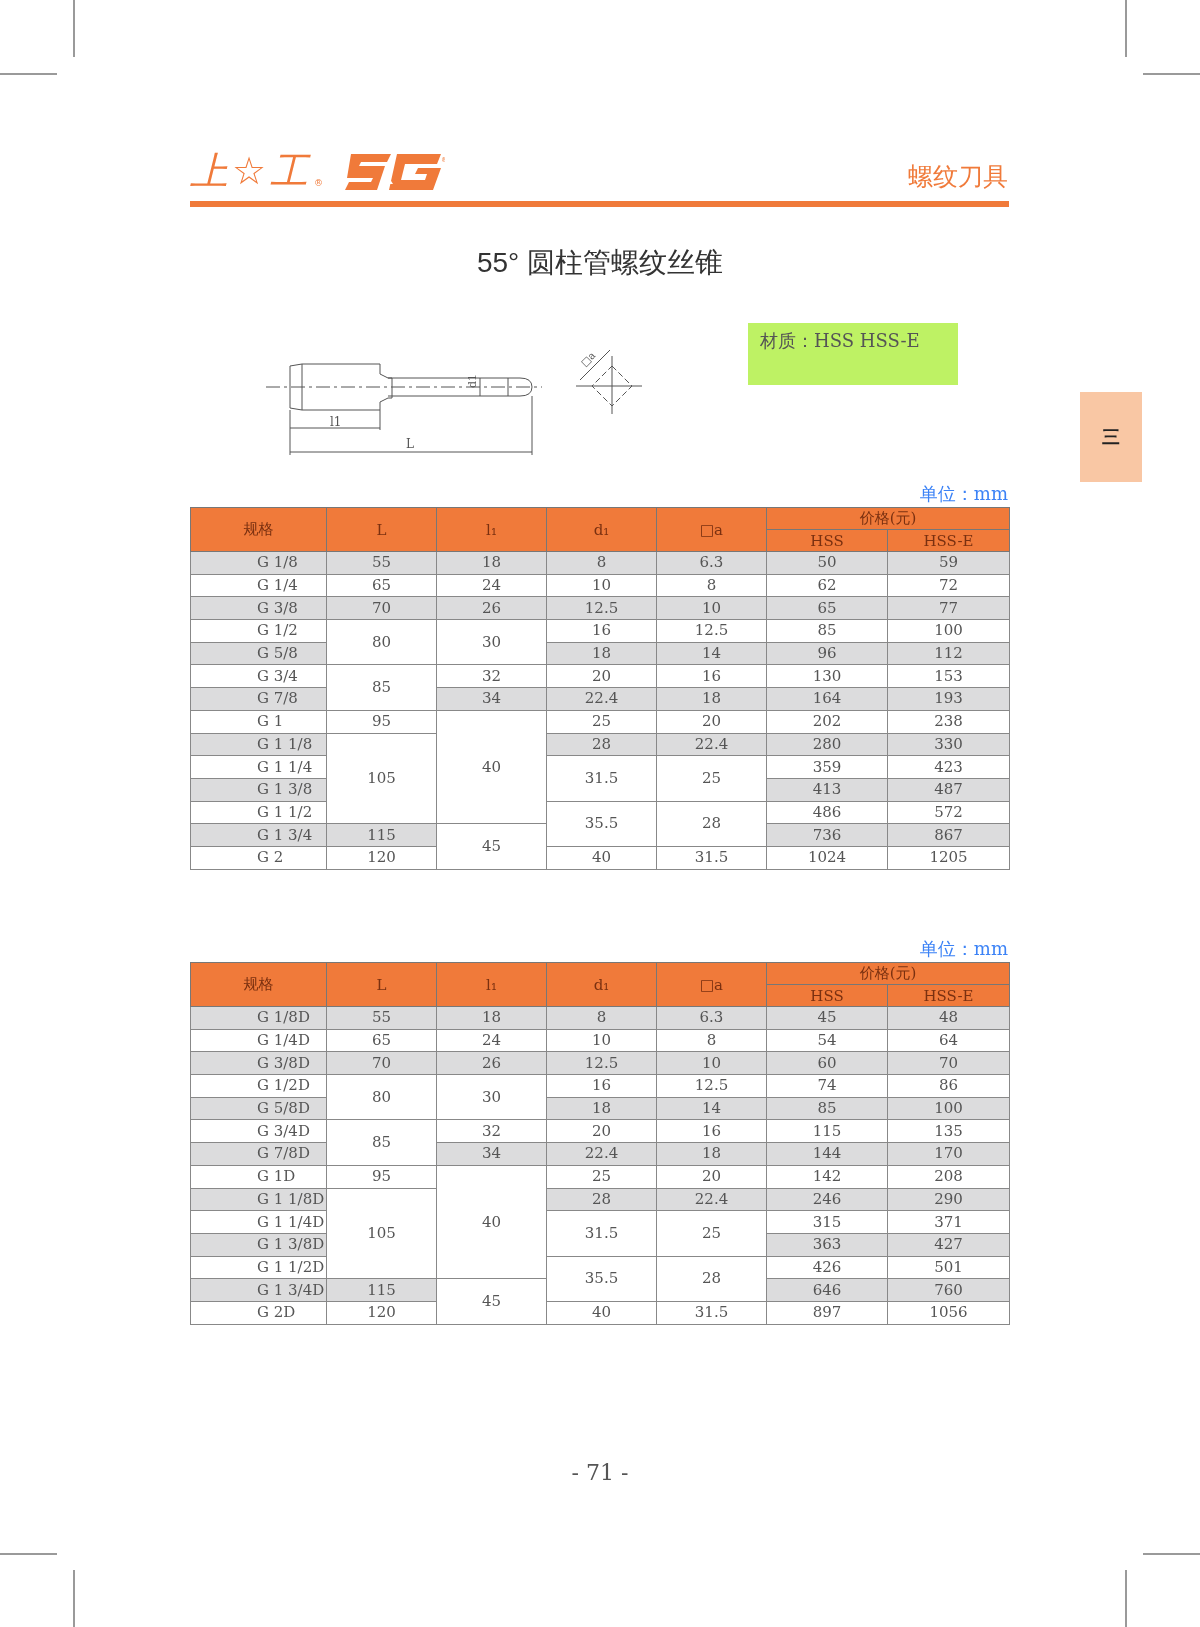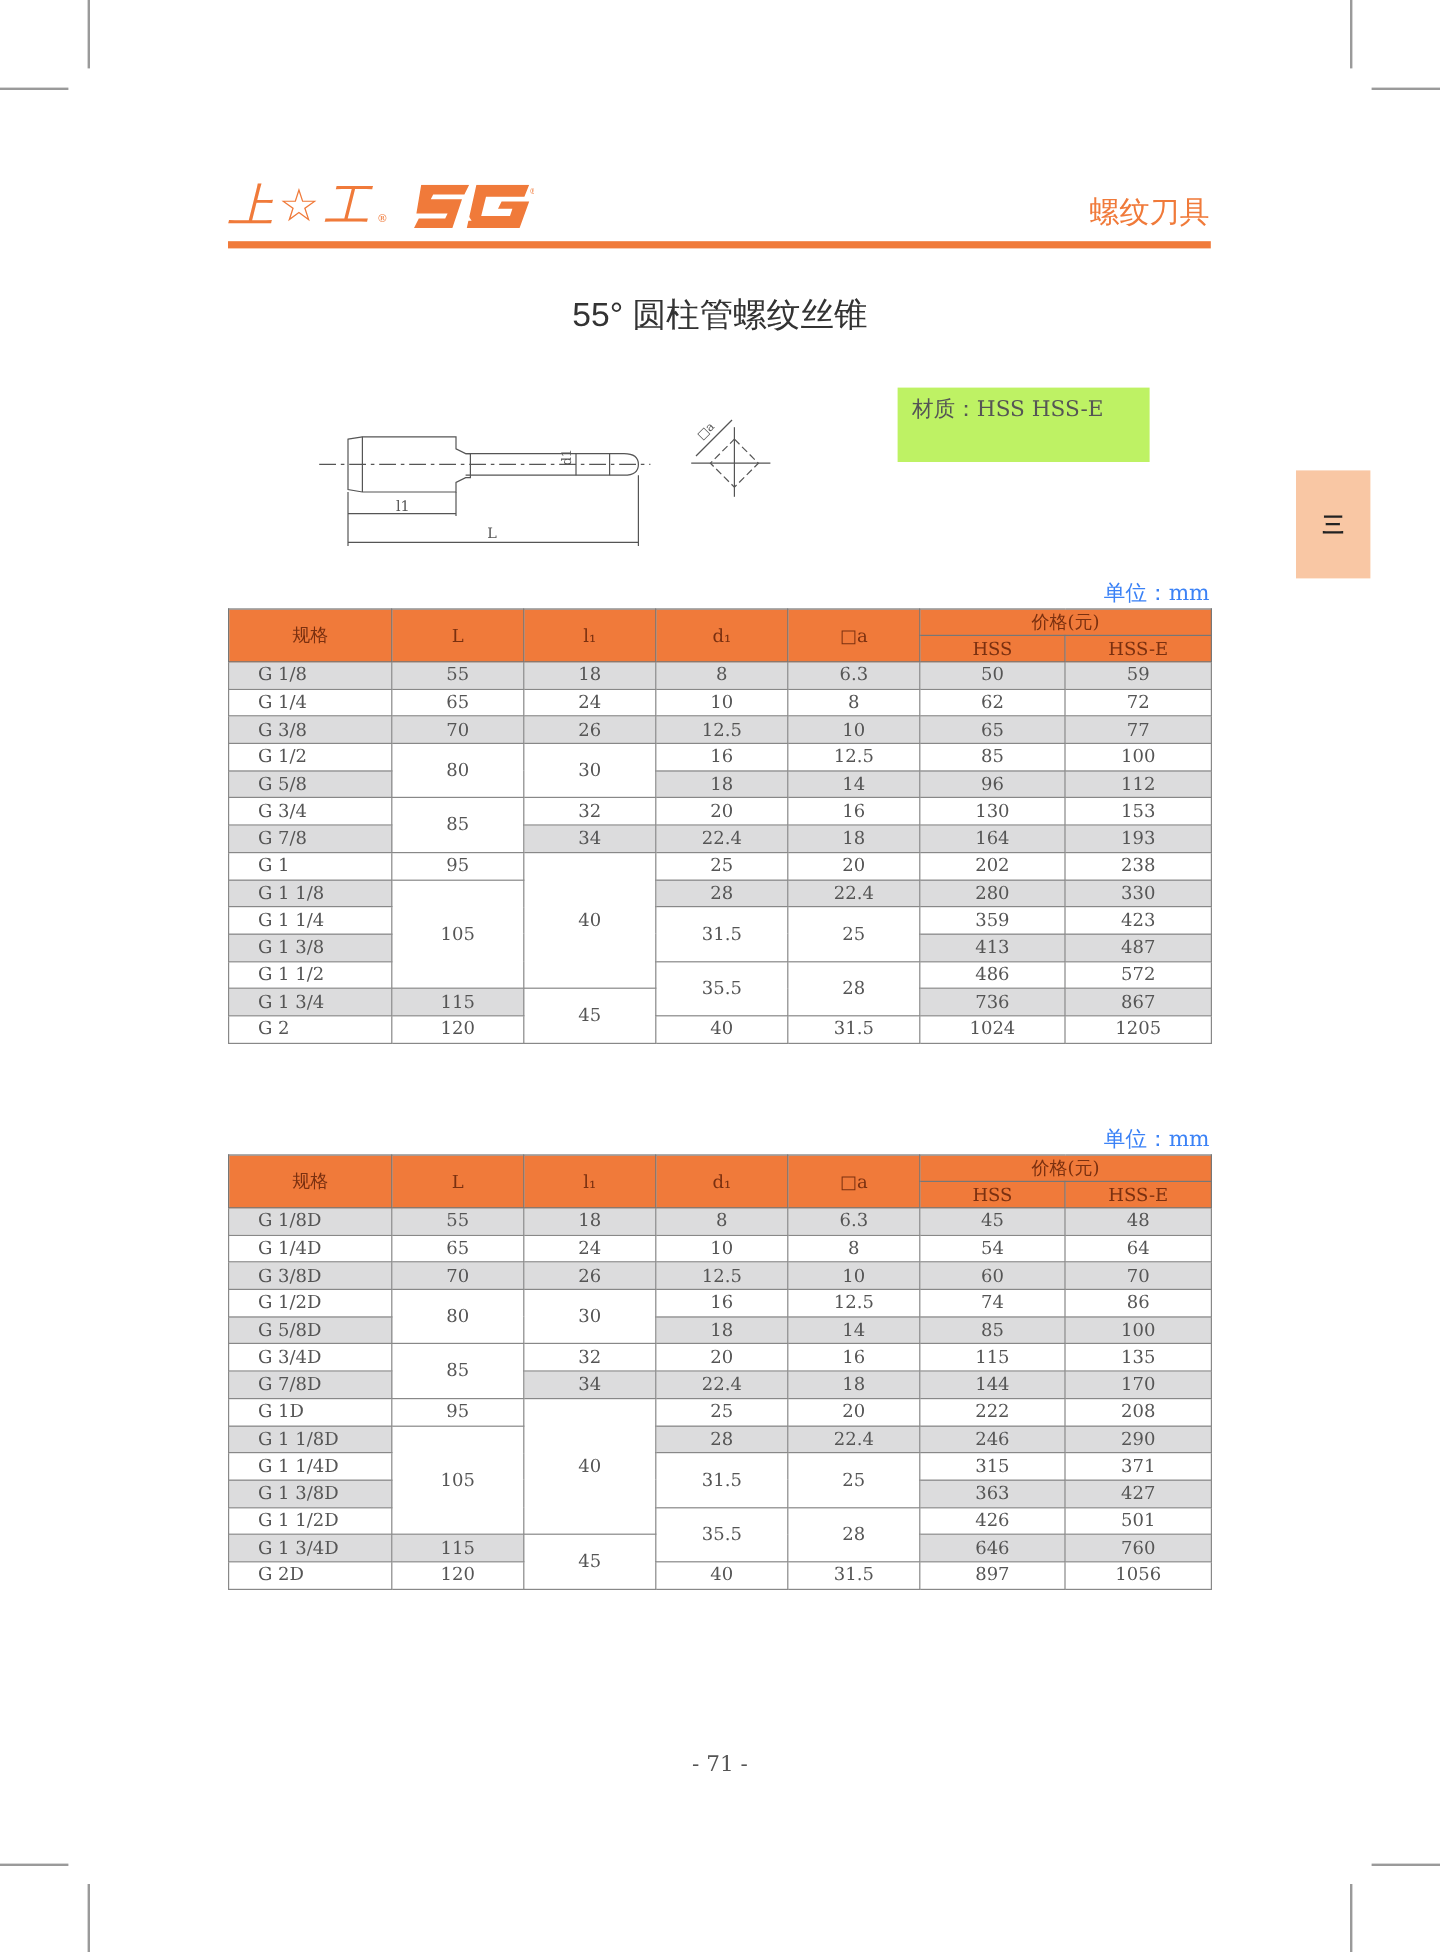--- a/index.html
+++ b/index.html
@@ -13,22 +13,22 @@
   .hr { position:absolute; left:190px; top:201px; width:819px; height:6px; background:#f07a3a; }
   .page-title { position:absolute; left:0; width:1200px; top:244px; text-align:center; font-family:Liberation Sans, sans-serif; font-size:28px; color:#333; }
   .material { position:absolute; left:748px; top:323px; width:210px; height:62px; background:#bef264; font-size:18px; color:#555; box-sizing:border-box; padding:6px 12px; }
   .side-tab { position:absolute; left:1080px; top:392px; width:62px; height:90px; background:#f9c7a4; display:flex; align-items:center; justify-content:center; font-family:"DejaVu Sans", sans-serif; font-weight:bold; font-size:18px; color:#222; }
   .diagram { position:absolute; left:250px; top:340px; }
   .unit { position:absolute; right:192px; font-size:18px; color:#3b82f6; }
   table.spec { position:absolute; left:190px; width:819px; border-collapse:collapse; font-size:15px; color:#555; table-layout:fixed; }
   table.spec th { background:#f07a3a; color:#7a3010; font-weight:normal; border:1px solid #777; padding:0; height:21px; font-size:15px; }
   table.spec td { border:1px solid #888; text-align:center; padding:0; height:21.7px; line-height:21px; background:#fff; }
   table.spec tr.g td.z { background:#dcdcdd; }
-  table.spec td.spec-name { text-align:left; padding-left:24px; }
-  .footer { position:absolute; top:1460px; width:1200px; text-align:center; font-size:18px; color:#555; }
+  table.spec td.spec-name { text-align:left; padding-left:66px; }
+  .footer { position:absolute; top:1460px; width:1200px; text-align:center; font-size:22px; color:#555; }
 </style>
 </head>
 <body>
 
 <div class="crop" style="left:73px;top:0;width:1.5px;height:57px;"></div>
 <div class="crop" style="left:0;top:73px;width:57px;height:1.5px;"></div>
 <div class="crop" style="left:1125px;top:0;width:1.5px;height:57px;"></div>
 <div class="crop" style="left:1143px;top:73px;width:57px;height:1.5px;"></div>
 <div class="crop" style="left:73px;top:1570px;width:1.5px;height:57px;"></div>
 <div class="crop" style="left:0;top:1553px;width:57px;height:1.5px;"></div>
@@ -304,21 +304,21 @@
         <td class="z">18</td>
         <td class="z">144</td>
         <td class="z">170</td>
       </tr>
     <tr>
         <td class="spec-name">G 1D</td>
         <td>95</td>
         <td rowspan="5">40</td>
         <td>25</td>
         <td>20</td>
-        <td>222</td>
+        <td>142</td>
         <td>208</td>
       </tr>
     <tr class="g">
         <td class="z spec-name">G 1 1/8D</td>
         <td rowspan="4">105</td>
         <td class="z">28</td>
         <td class="z">22.4</td>
         <td class="z">246</td>
         <td class="z">290</td>
       </tr>

